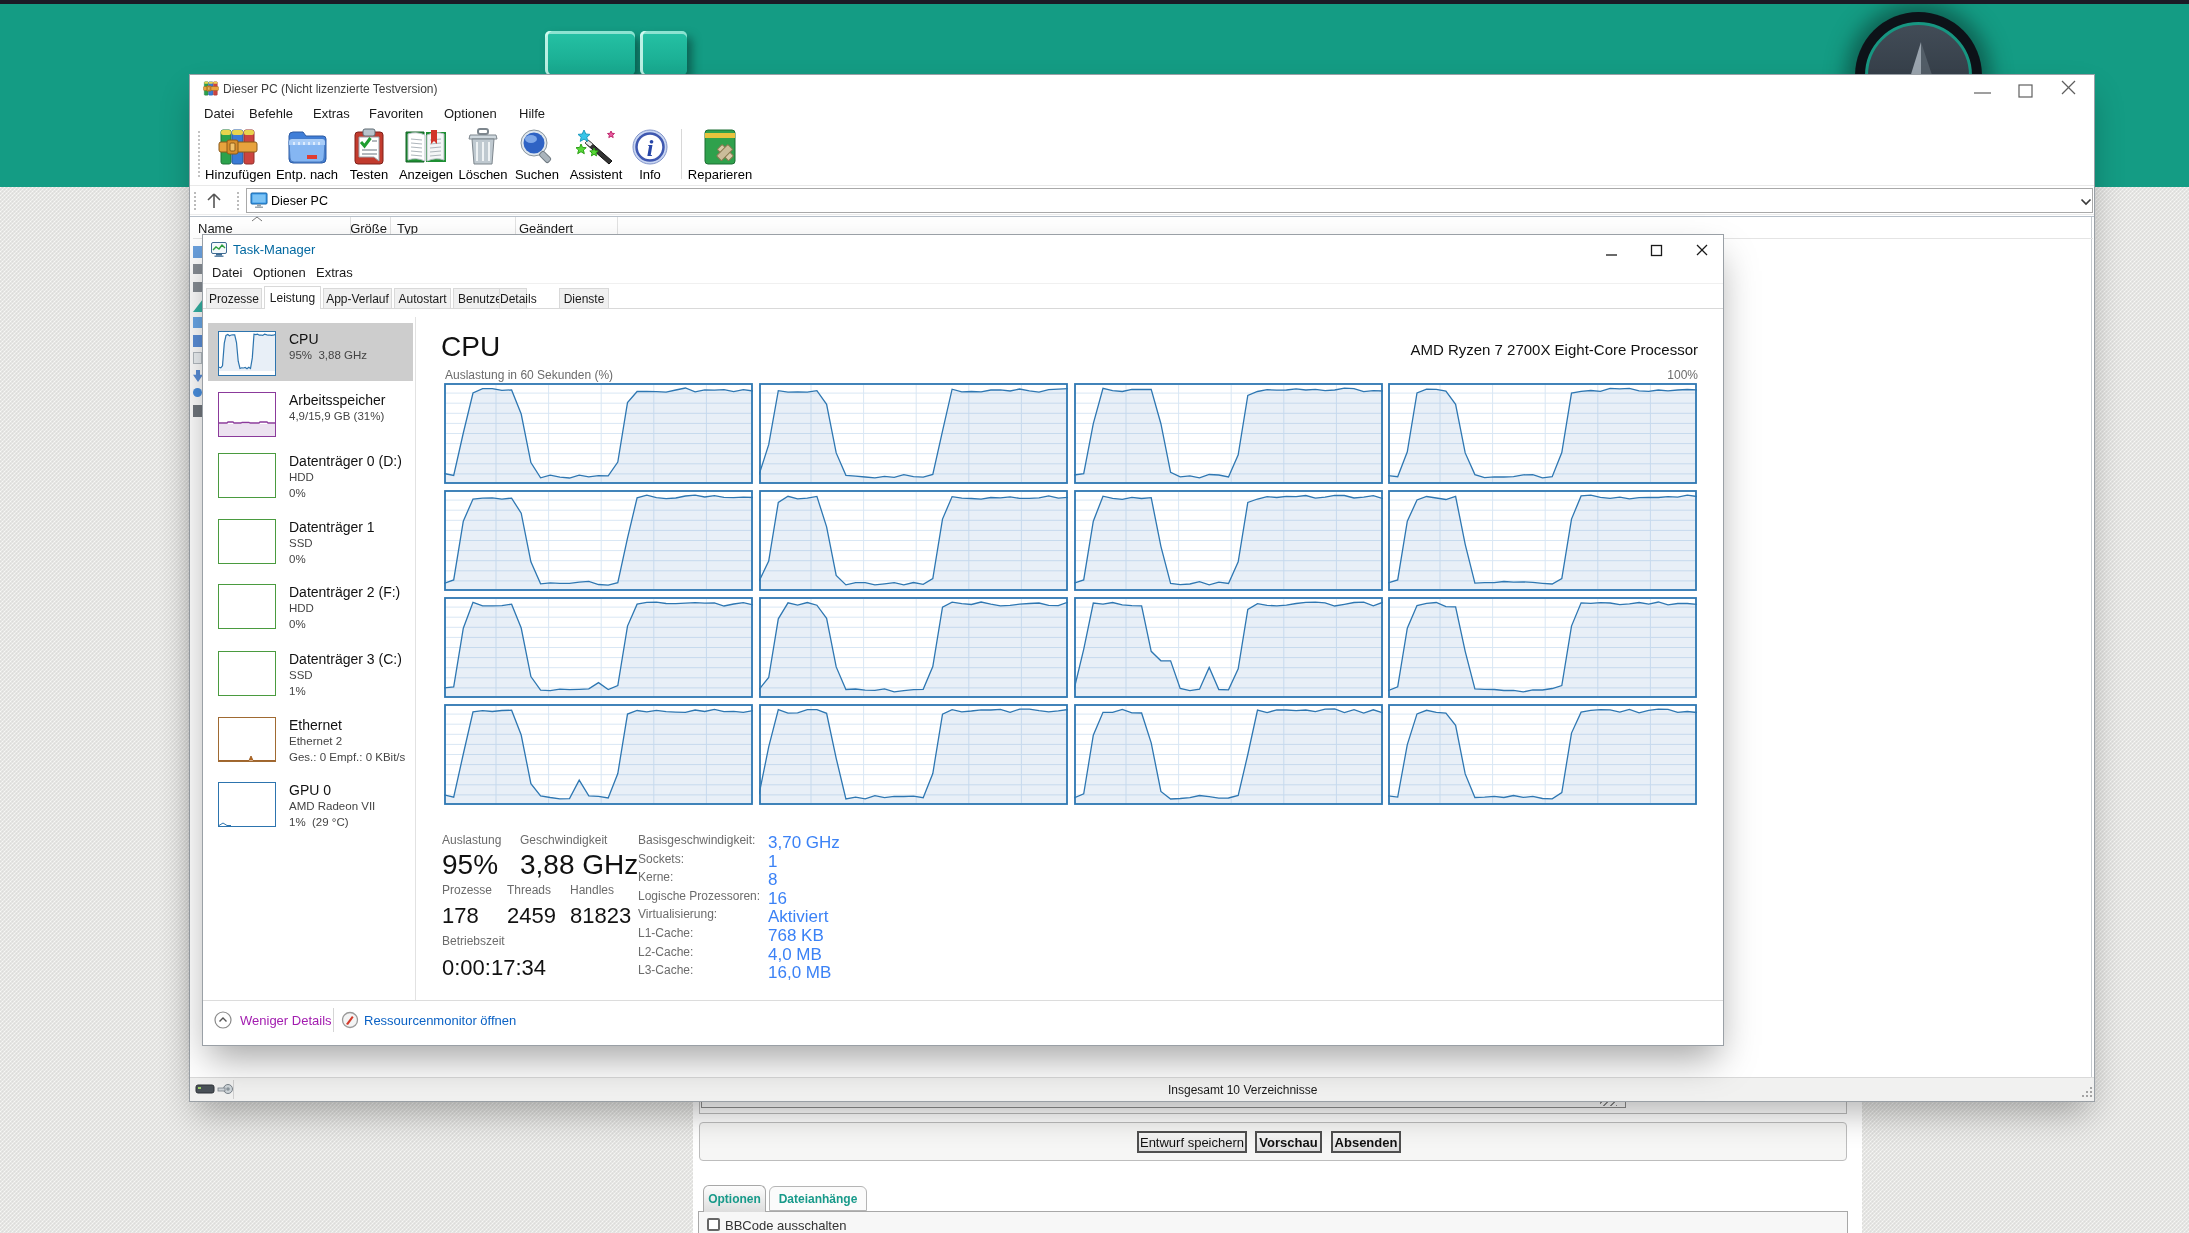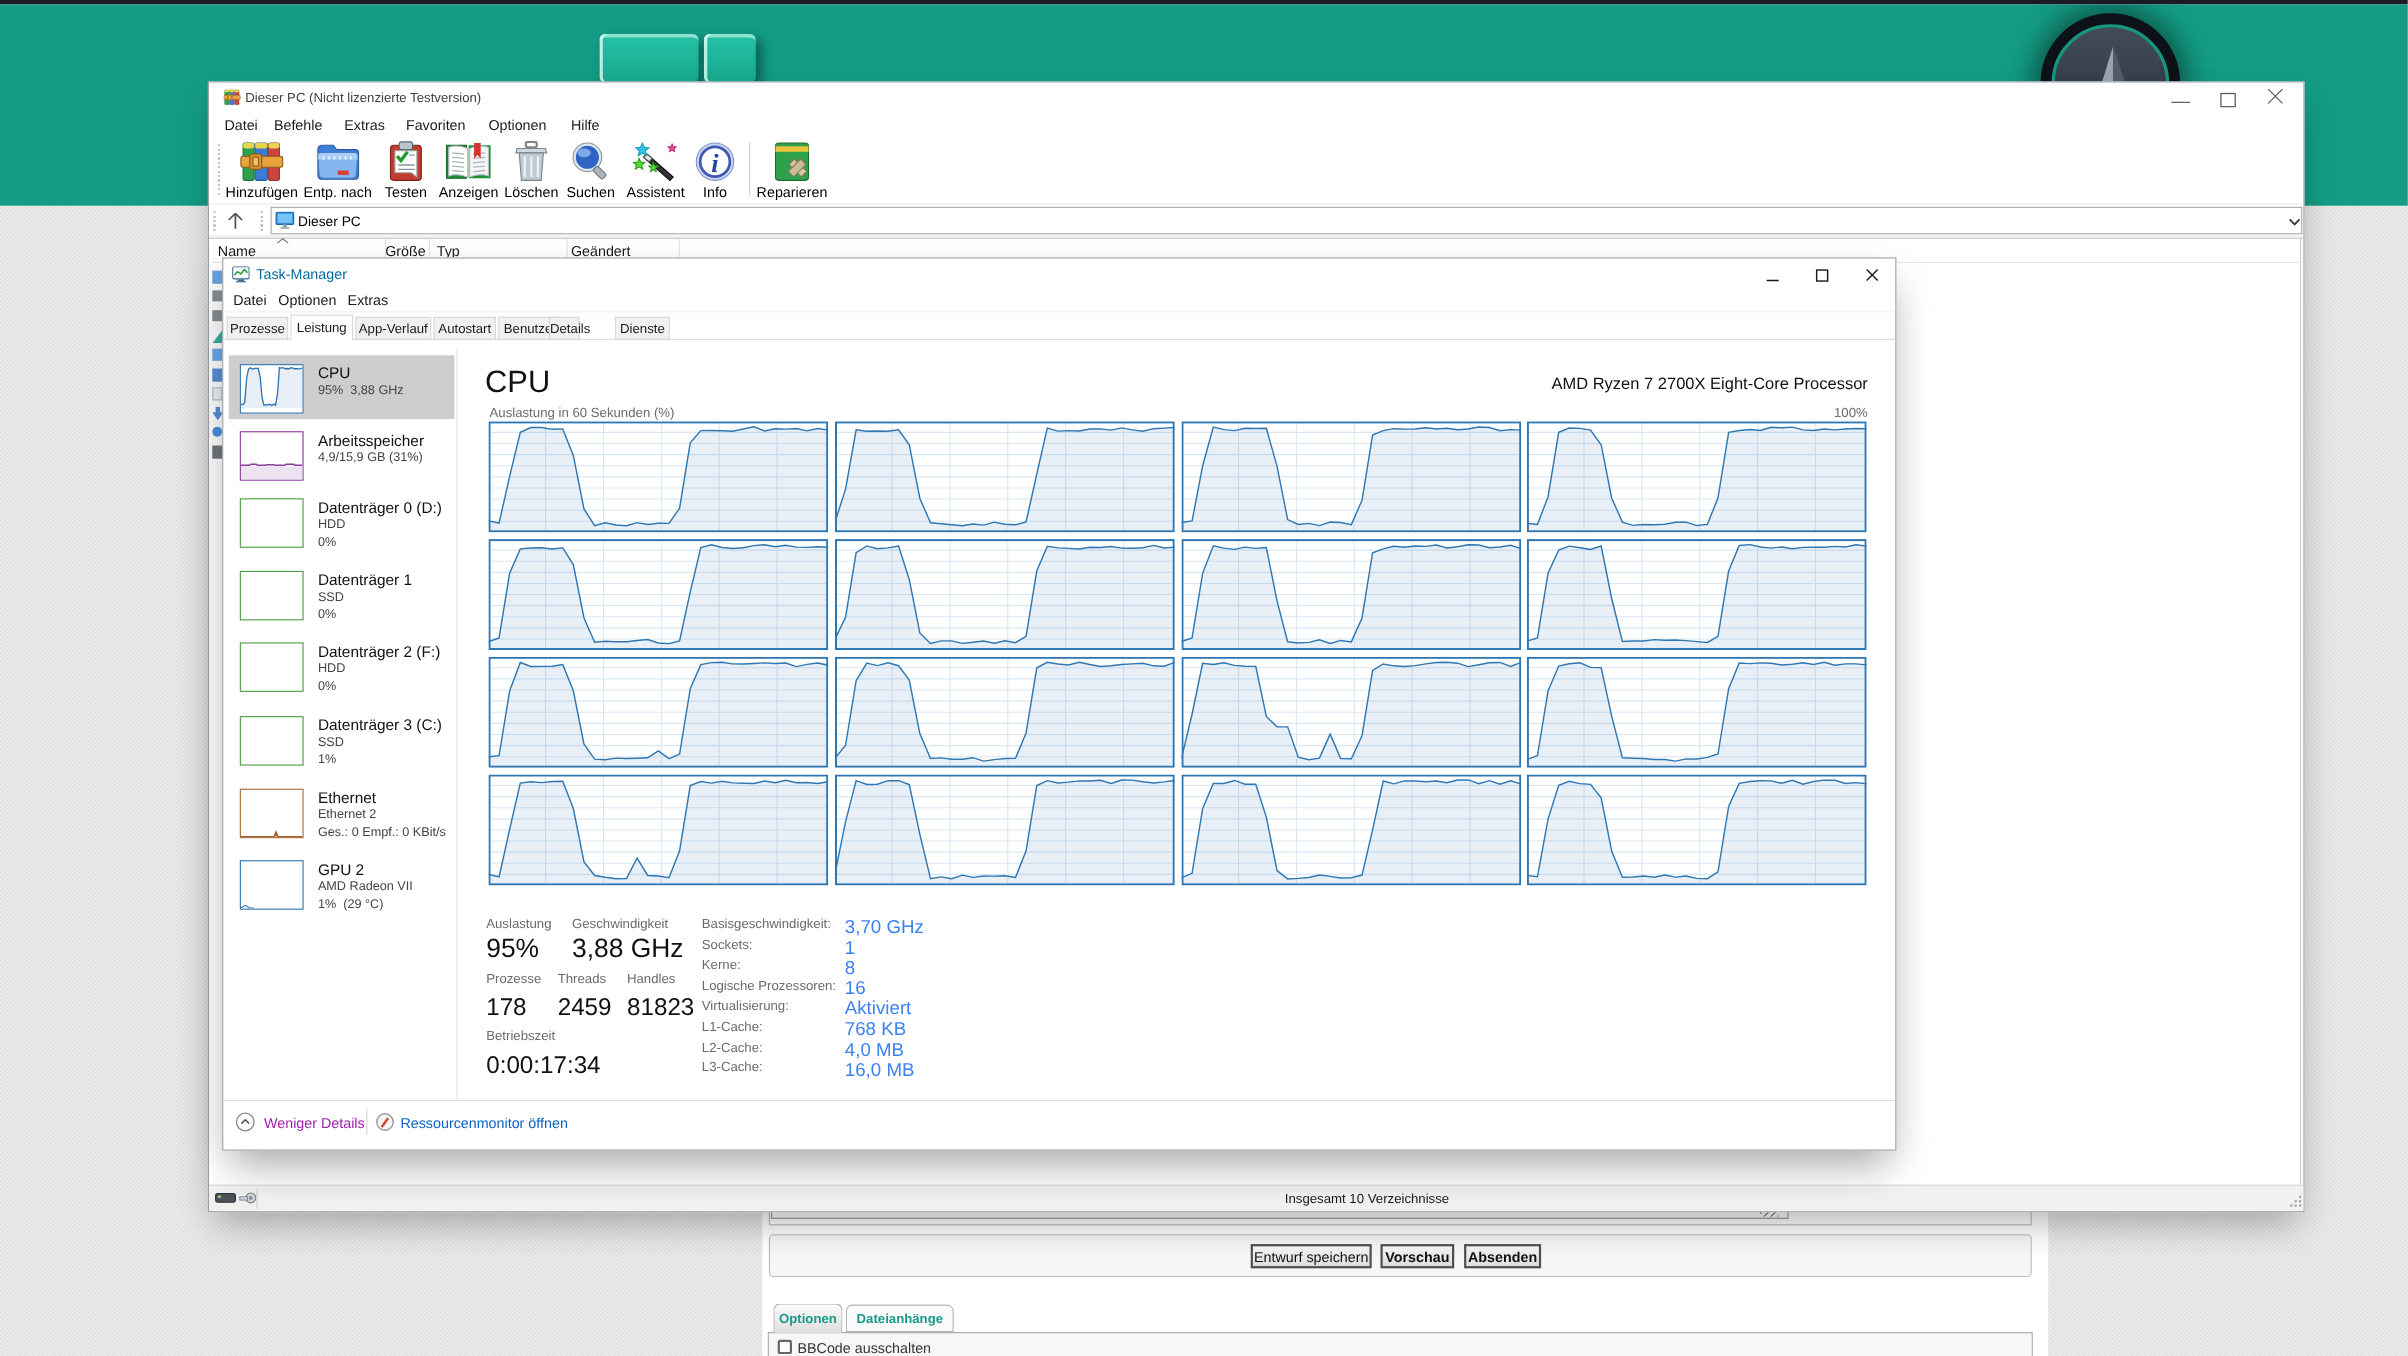--- a/index.html
+++ b/index.html
@@ -17,21 +17,21 @@
 .colsep{top:142px;width:1px;height:21px;background:#e2e2e2}
 .ctrl{stroke:#5f5f5f;stroke-width:1.2;fill:none}
 .thumb{width:58px;height:45px;border:1px solid;background:#fff}
 .st1{font-size:14px;color:#111;line-height:17px;white-space:nowrap}
 .st2{font-size:11.5px;color:#444;line-height:15.5px;white-space:nowrap}
 .tmtab{font-size:12px;color:#1a1a1a;background:#f0f0f0;border:1px solid #d9d9d9;text-align:center;line-height:20px;white-space:nowrap}
 .tmtab.sel{background:#fff;border-bottom:none;line-height:22px;z-index:3}
 .dlab{font-size:12px;color:#6b6b6b;white-space:nowrap}
 .dval{font-size:17px;color:#3b82f6;white-space:nowrap}
 .slab{font-size:12px;color:#6b6b6b}
-.sval{font-size:24px;color:#111}
+.sval{font-size:28px;color:#111}
 .btn{font-size:13px;color:#111;border:2px solid #4f4f4f;background:linear-gradient(180deg,#f8f8f8,#dcdcdc);text-align:center}
 </style></head>
 <body>
 <div id="page">
 <svg class="abs" style="left:0;top:0" width="2189" height="1233">
 <defs>
         <pattern id="wv" width="4" height="4" patternUnits="userSpaceOnUse">
 <rect width="4" height="4" fill="#e4e4e2"></rect>
 <rect x="0" y="3" width="1" height="1" fill="#f7f7f5"></rect>
 <rect x="1" y="2" width="1" height="1" fill="#eeeeec"></rect>
@@ -339,21 +339,21 @@
         </svg></div>
       <div class="abs" style="left:86px;top:482px;width:260px">
         <div class="st1">Ethernet</div>
         <div class="st2">Ethernet 2</div>
         <div class="st2">Ges.: 0 Empf.: 0 KBit/s</div>
       </div>
       <div class="abs thumb" style="left:15px;top:547px;border-color:#2d74ae"><svg width="56" height="43" viewBox="0 0 56 43">
           <polyline points="0,42.5 4,40 8,42.5 12,42.5" fill="none" stroke="#2d74ae"></polyline>
         </svg></div>
       <div class="abs" style="left:86px;top:547px;width:260px">
-        <div class="st1">GPU 2</div>
+        <div class="st1">GPU 0</div>
         <div class="st2">AMD Radeon VII</div>
         <div class="st2">1%&nbsp;&nbsp;(29 °C)</div>
       </div>
 <div class="abs" style="left:212px;top:82px;width:1px;height:683px;background:#e2e2e2"></div>
 
 <div class="abs" style="left:238px;top:96px;font-size:28px;color:#111">CPU</div>
 <div class="abs" style="left:900px;top:106px;width:595px;text-align:right;font-size:15px;color:#111">AMD Ryzen 7 2700X Eight-Core Processor</div>
 <div class="abs slab" style="left:242px;top:133px">Auslastung in 60 Sekunden (%)</div>
 <div class="abs slab" style="left:1395px;top:133px;width:100px;text-align:right">100%</div>
 

